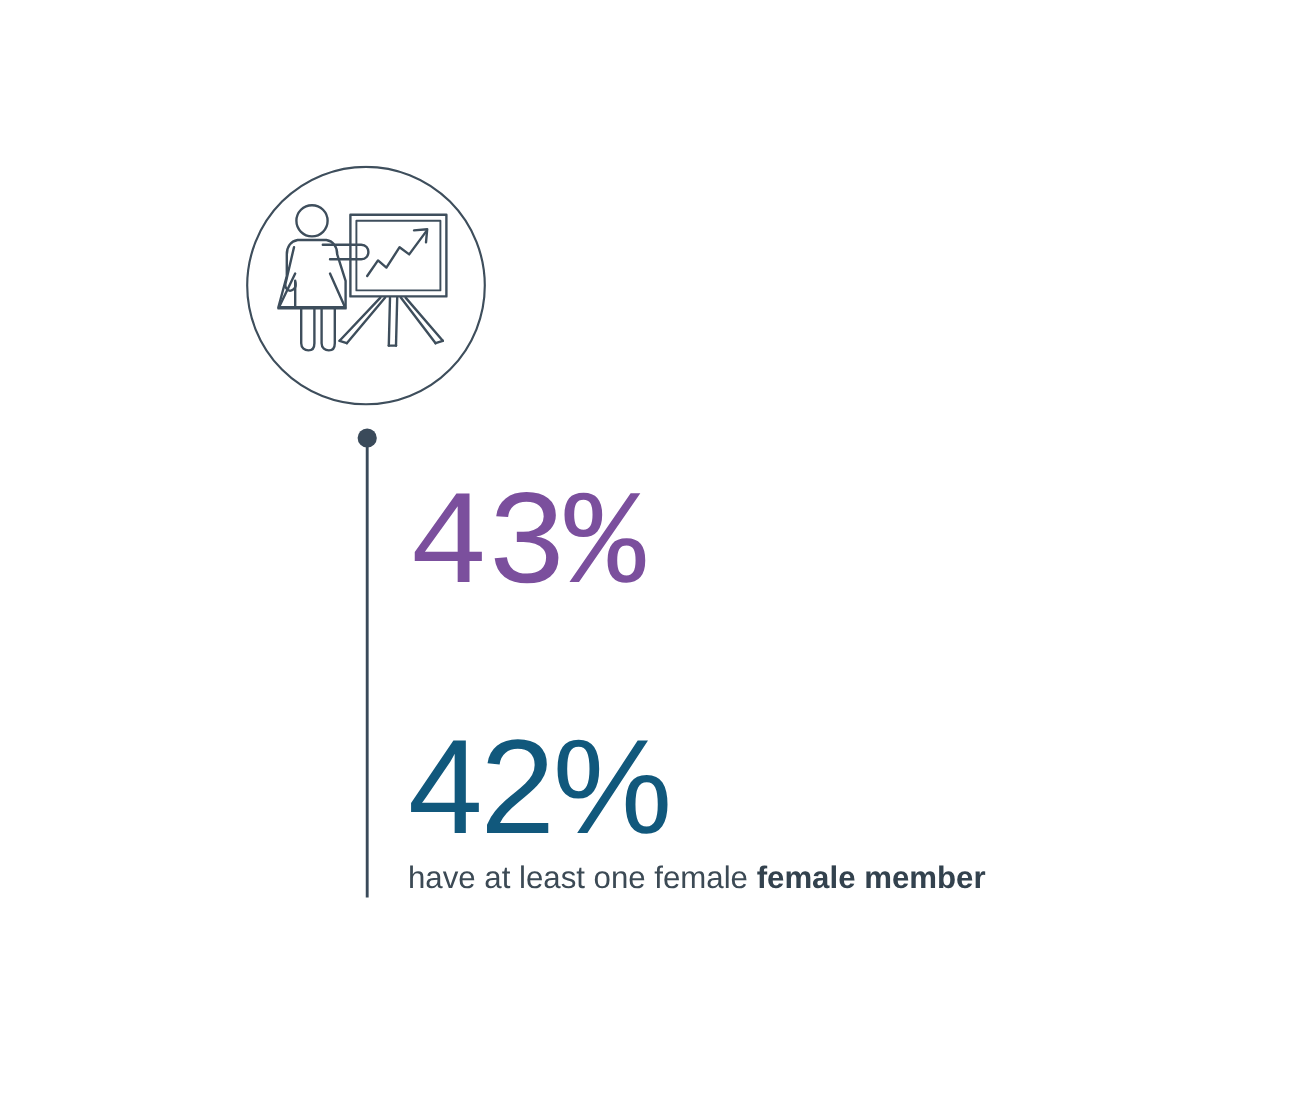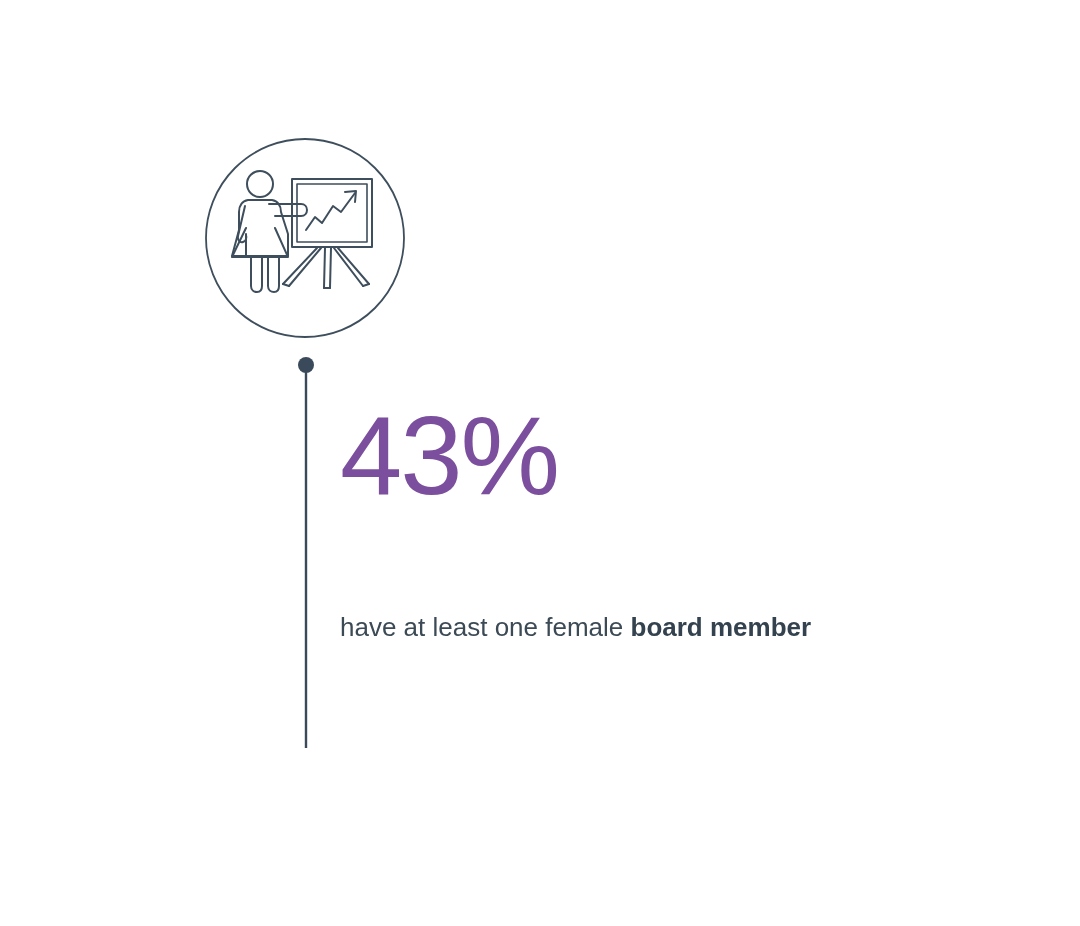--- a/index.html
+++ b/index.html
@@ -55,21 +55,21 @@
   .stat-value {
     font-family: "Liberation Sans", sans-serif;
     font-size: 112px;
     font-weight: 300;
     line-height: 104px;
     letter-spacing: -2px;
     margin: 0;
     padding: 0;
     white-space: nowrap;
   }
-  .stat-value.purple { color: #7B4F9D; }
+  .stat-value.purple { color: #7B4F9D; font-family: Liberation Mono, monospace; }
   .stat-value.teal   { color: #11587C; }
 
   .stat-caption {
     font-family: "Liberation Sans", sans-serif;
     font-size: 26px;
     font-weight: 400;
     color: #3C4A55;
     line-height: 34px;
     margin: 0;
     padding-top: 6px;
@@ -140,18 +140,19 @@
       <circle cx="10" cy="10" r="8" fill="#3A4A5A"></circle>
       <line x1="10" y1="16" x2="10" y2="393" stroke="#3A4A5A" stroke-width="2.4"></line>
     </svg>
   </div>
 
   <div class="stat-block block-1">
     <div class="stat-value purple">43%</div>
   </div>
 
   <div class="stat-block block-2">
+    <div class="stat-value teal">42%</div>
     <div class="stat-caption">
-      <span>have at least one female </span><span class="emphasis">board member</span>
+      <span>have at least one female </span><span class="emphasis">female member</span>
     </div>
   </div>
 
 </div>
 
 </body></html>

